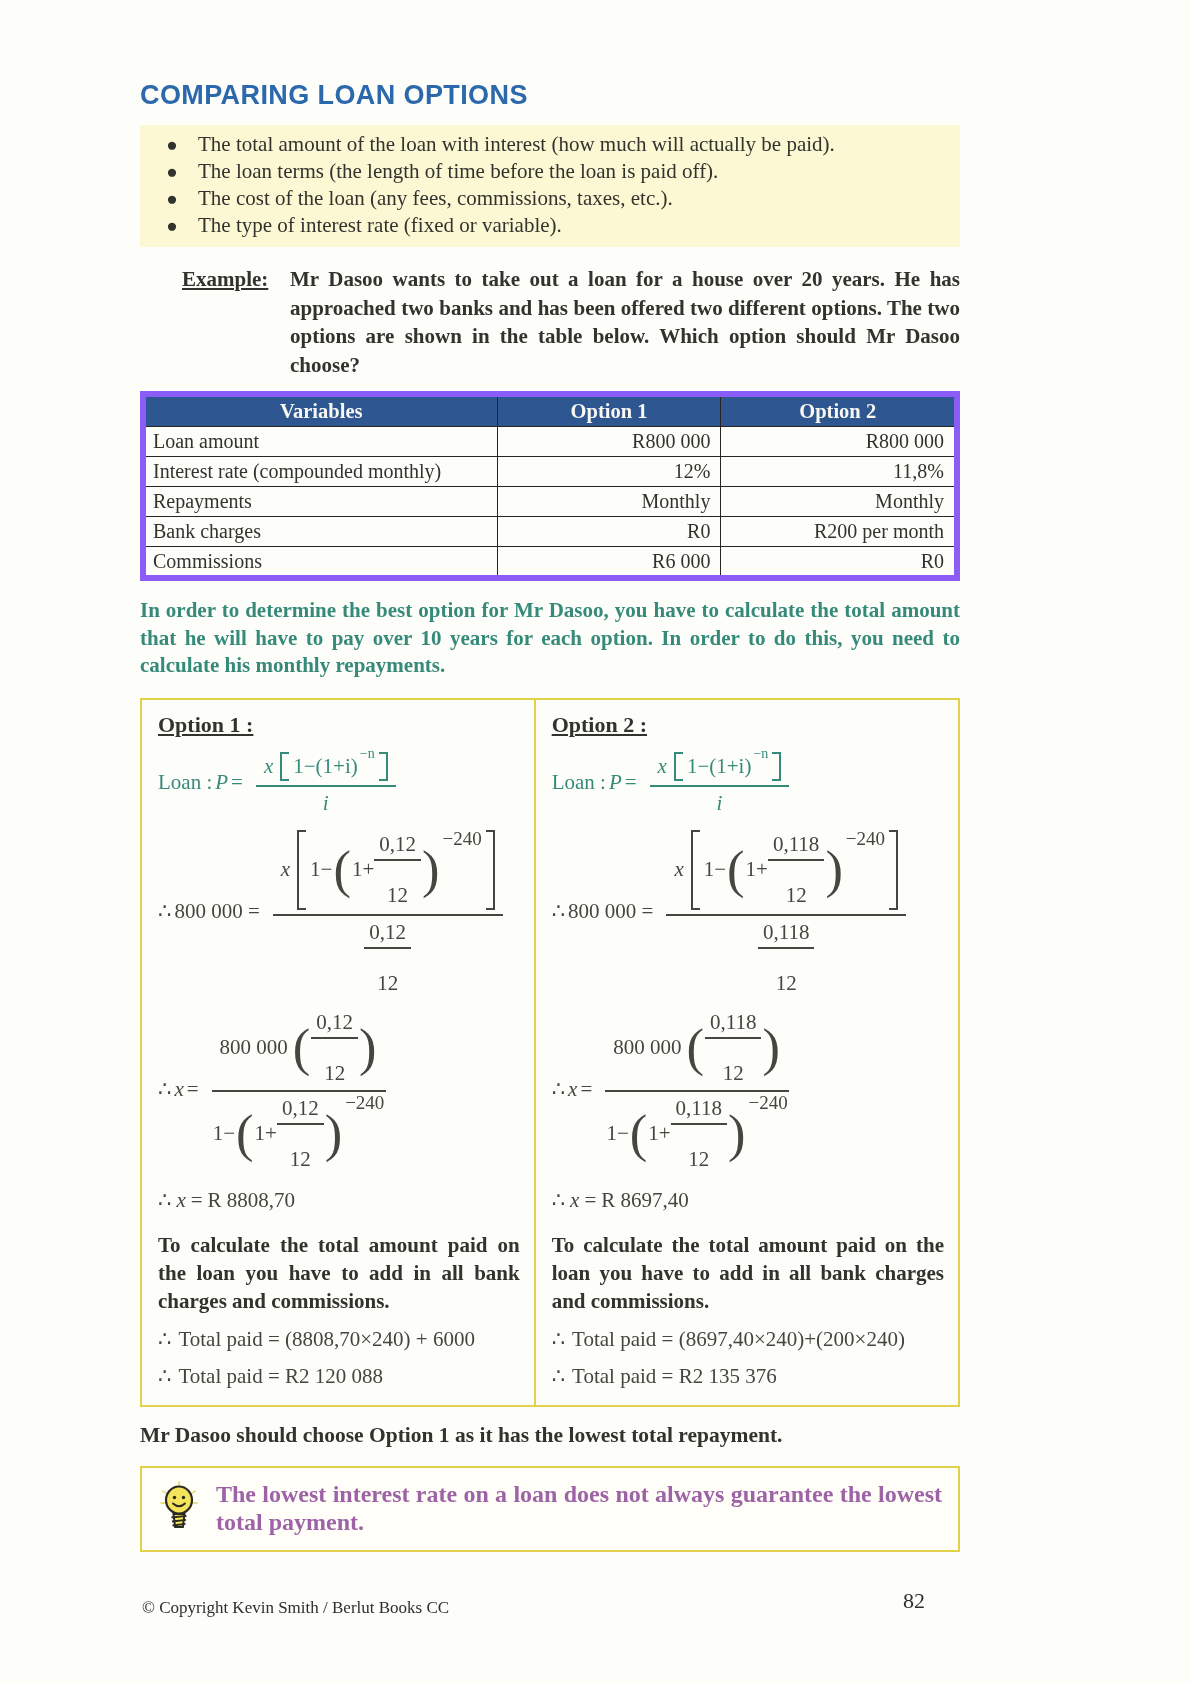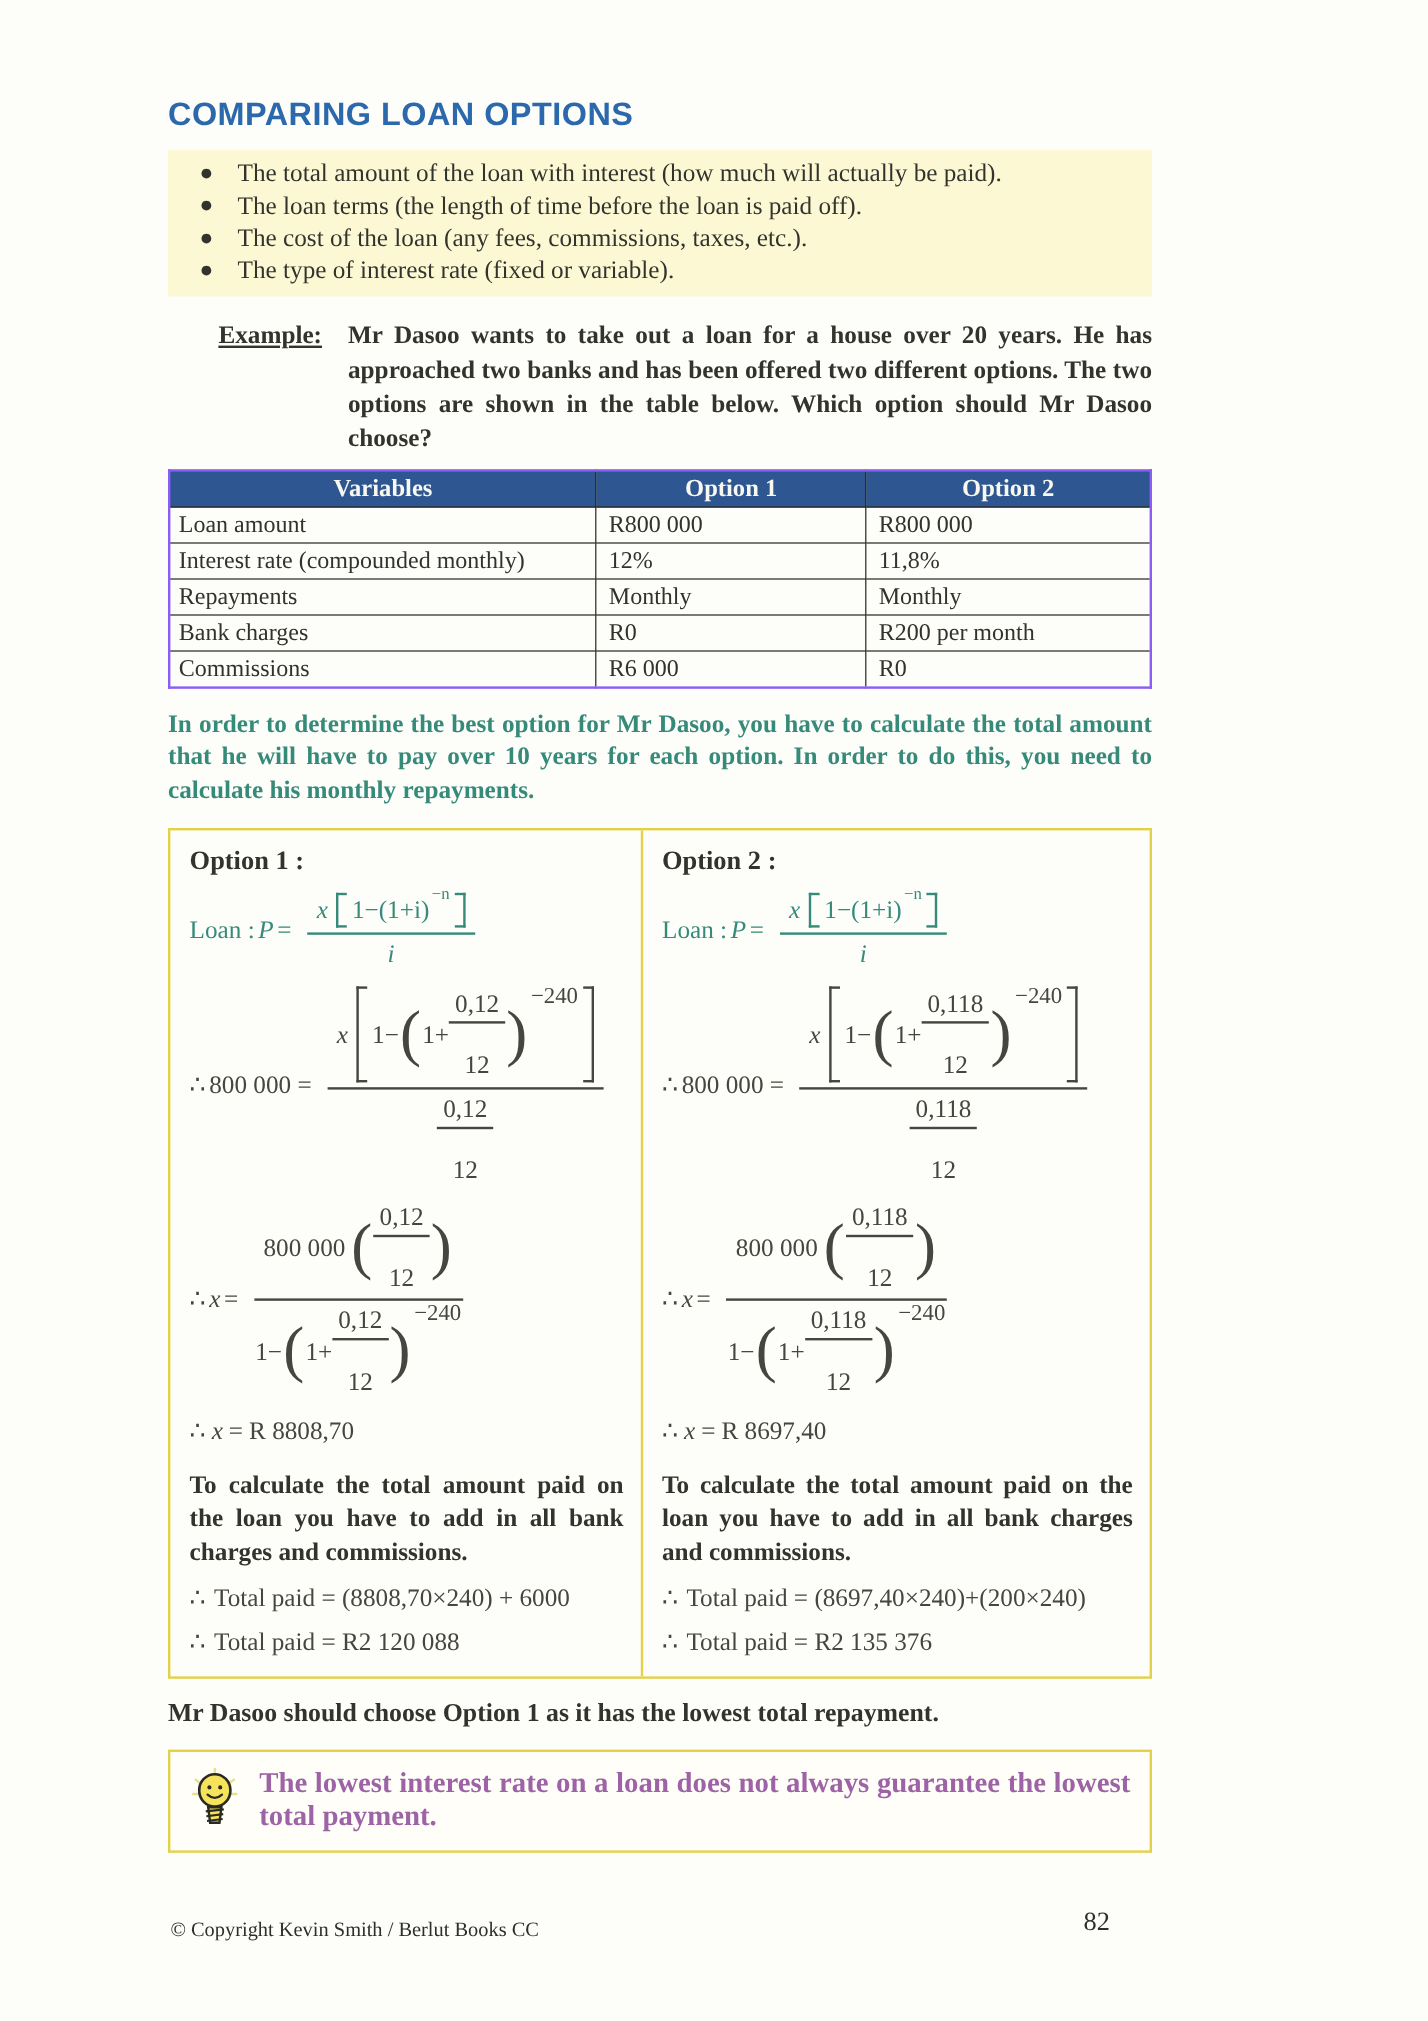--- a/index.html
+++ b/index.html
@@ -35,42 +35,42 @@
   .bullet-row { display:flex; }
   .bullet-dot { flex:0 0 52px; text-align:center; font-size:19px; }
   .bullet-text { flex:1; }
 
   
   .example { margin-top:18px; display:flex; font-weight:bold; font-size:21px; line-height:28.5px; }
   .example-label { flex:0 0 108px; text-decoration:underline;margin-left:42px; }
   .example-text { flex:1; text-align:justify; }
 
   
-  .loan-table { margin-top:12px; width:100%; border-collapse:collapse; font-size:20px; border:2px solid #8b5cf6; }
+  .loan-table { margin-top:12px; width:100%; border-collapse:collapse; font-size:20px; border:6px solid #8b5cf6; }
   .loan-table th, .loan-table td { border:1.8px solid #26251f; }
   .loan-table th {
     background:#2e5791; color:#f8f7f0; font-weight:bold;
     padding:3px 4px; text-align:center; font-size:20.5px;
   }
-  .loan-table td { padding:2.5px 10px; text-align:left; height:30px; }
+  .loan-table td { padding:2.5px 10px; text-align:right; height:30px; }
   .loan-table td.tl { text-align:left; padding-left:7px; }
   .col-var { width:43.5%; } .col-o1 { width:27.5%; } .col-o2 { width:29%; }
 
   
   .lead-teal {
     margin-top:16px; font-weight:bold; font-size:21px; line-height:27.5px;
     color:#368a7a; text-align:justify;
   }
 
   
   .calc-box { margin-top:18px; border:2px solid #e3d149; display:flex; align-items:stretch; }
   .calc-col { padding:12px 14px 16px 16px; }
   .calc-col.left  { width:48%; }
   .calc-col.right { width:52%; border-left:2px solid #e3d149; }
-  .opt-title { font-weight:bold; font-size:22px; }
+  .opt-title { font-weight:bold; font-size:22px;text-decoration:underline; }
 
   
   .math { display:flex; align-items:center; font-size:21px; margin-top:12px; color:#44463f; }
   .math.teal { color:#368a7a; }
   .mlabel { white-space:nowrap; margin-right:10px; }
   .mlabel span { margin-right:3px; }
   .it { font-style:italic; }
   .mr2 { margin-right:4px; }
   .frac { display:inline-flex; flex-direction:column; align-items:center; }
   .fnum { display:inline-flex; align-items:center; justify-content:center;

